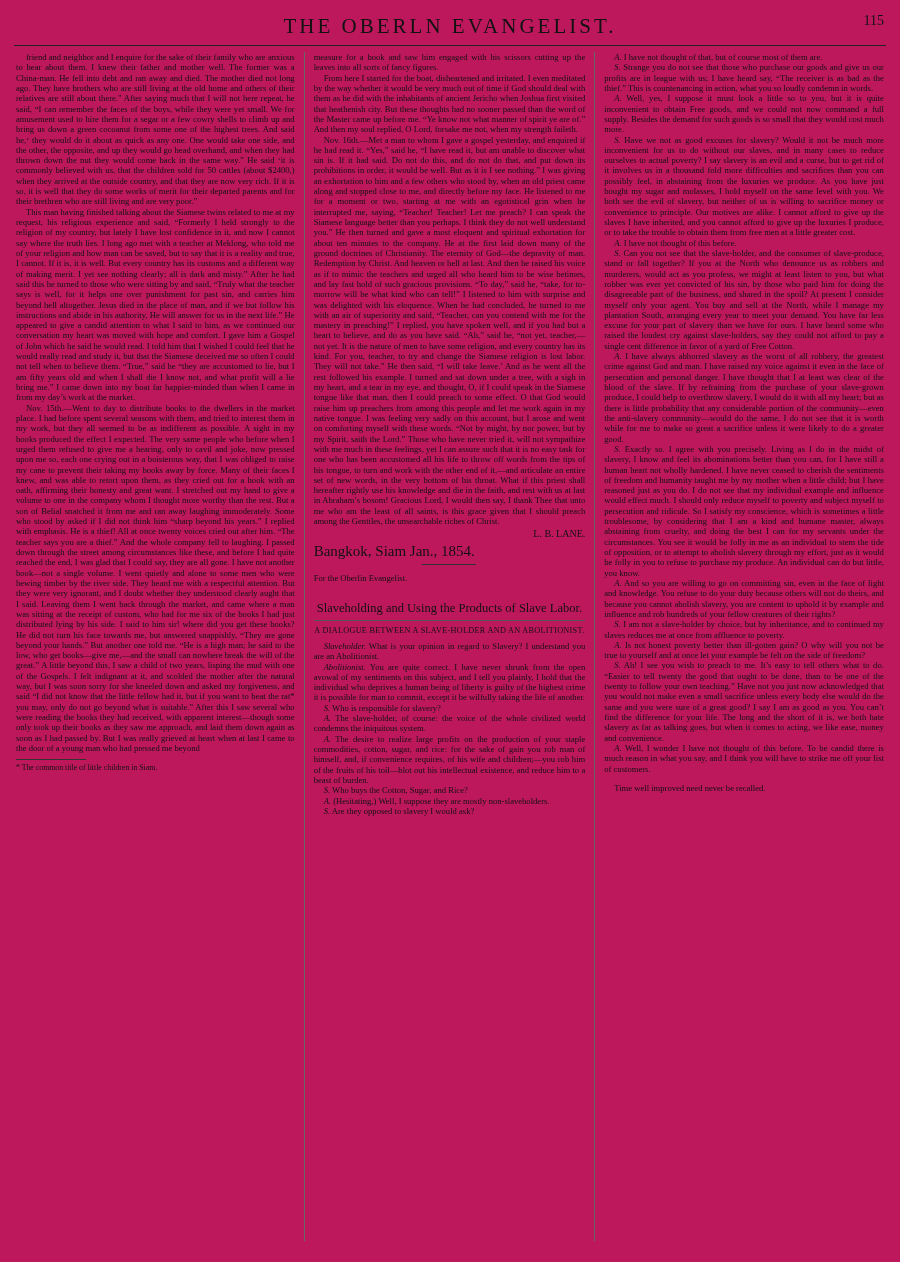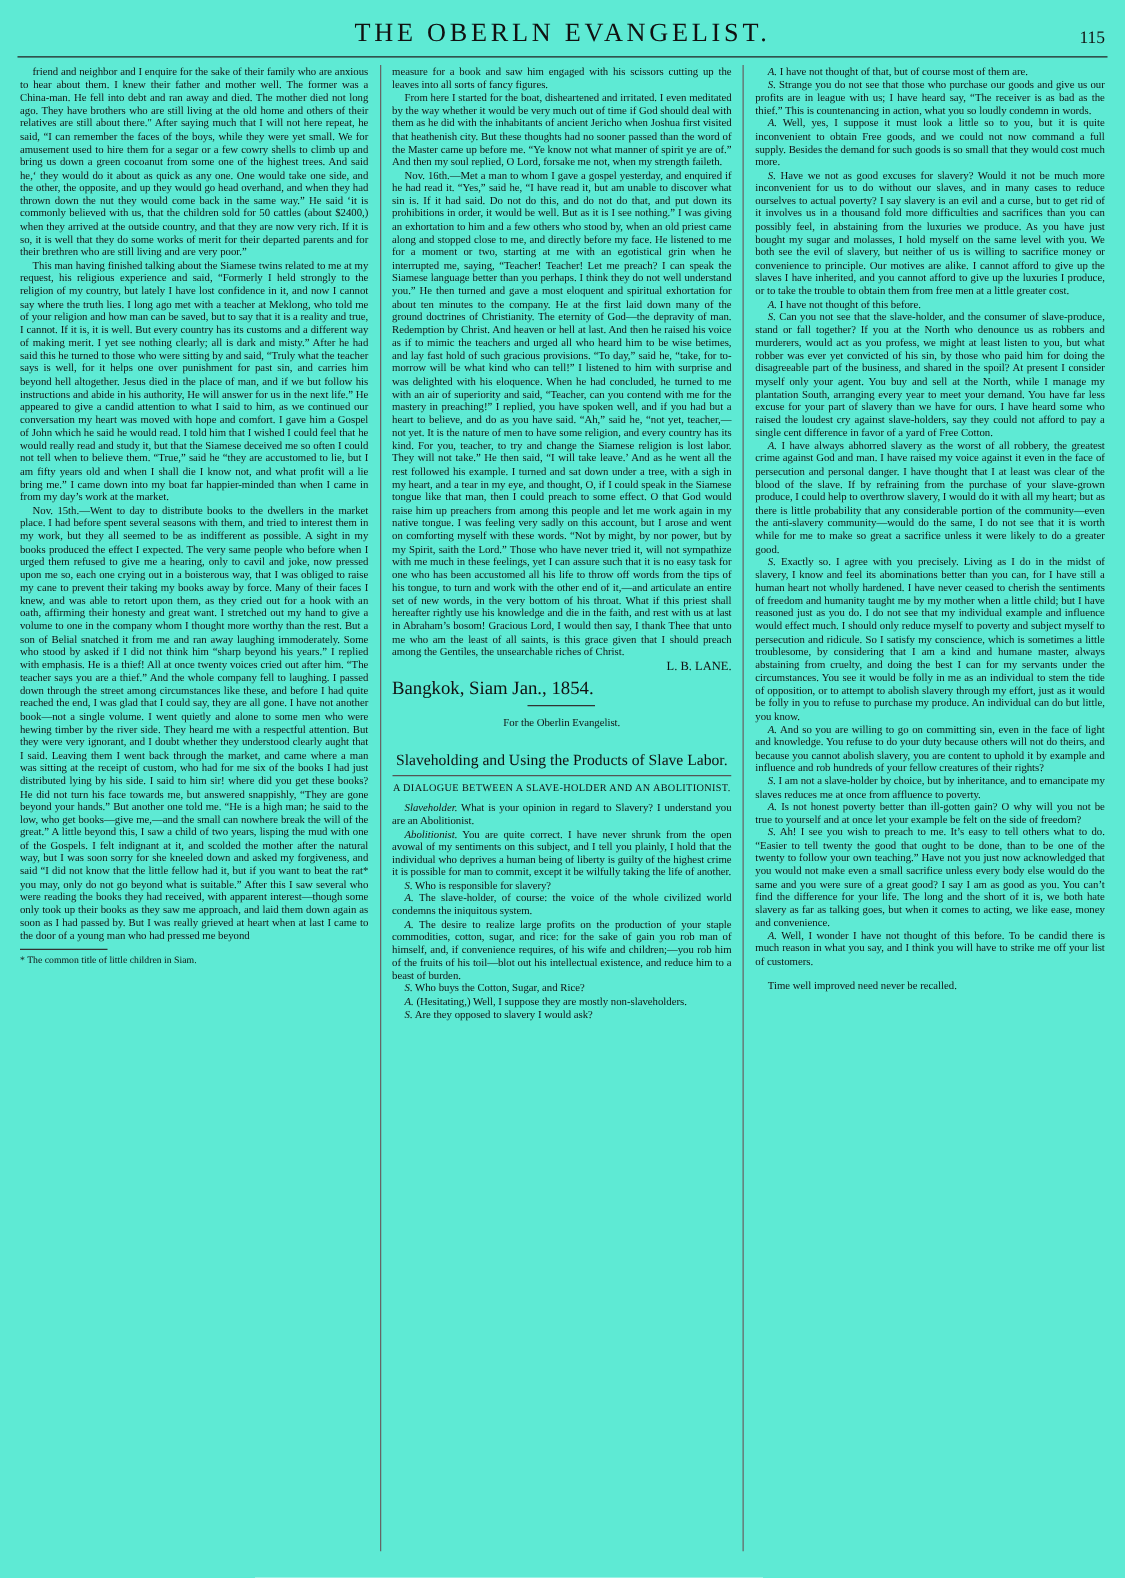--- a/index.html
+++ b/index.html
@@ -12,41 +12,41 @@
     height: 1262px;
     font-family: "Liberation Serif", serif;
     color: #111;
     position: relative;
     overflow: hidden;
   }
   .page {
     width: 900px;
     height: 1262px;
     position: relative;
-    background: #5eead4;
+    background: #be185d;
     padding: 0;
     box-sizing: border-box;
   }
   .masthead {
     text-align: center;
     font-family: "Liberation Serif", serif;
     font-size: 21px;
     letter-spacing: 3px;
     font-weight: 400;
     padding-top: 14px;
     padding-bottom: 2px;
     position: relative;
   }
   .masthead .title {
     display: inline-block;
   }
   .masthead .pageno {
     position: absolute;
     right: 16px;
-    bottom: 2px;
+    bottom: 12px;
     font-size: 14px;
     letter-spacing: 0;
     font-family: "Liberation Serif", serif;
   }
   .rule {
     border-top: 1px solid #222;
     margin: 4px 14px 0 14px;
     height: 0;
   }
   .columns {
@@ -82,21 +82,20 @@
     text-indent: 0;
     font-size: 10px;
   }
   .dateline {
     text-align: left;
     margin-top: 2px;
     text-indent: 0;
     font-size: 15px;
   }
   .sec-intro {
-    text-align: center;
     margin-top: 8px;
     margin-bottom: 17px;
     text-indent: 0;
     font-size: 8.6px;
   }
   .sec-title {
     text-align: center;
     font-weight: normal;
     font-size: 12.5px;
     line-height: 1.15;
@@ -188,21 +187,21 @@
     <div class="col c3">
       <p><span class="spk">A.</span> <span>I have not thought of that, but of course most of them are.</span></p>
       <p><span class="spk">S.</span> <span>Strange you do not see that those who purchase our goods and give us our profits are in league with us; I have heard say, “The receiver is as bad as the thief.”  This is countenancing in action, what you so loudly condemn in words.</span></p>
       <p><span class="spk">A.</span> <span>Well, yes, I suppose it must look a little so to you, but it is quite inconvenient to obtain Free goods, and we could not now command a full supply.  Besides the demand for such goods is so small that they would cost much more.</span></p>
       <p><span class="spk">S.</span> <span>Have we not as good excuses for slavery?  Would it not be much more inconvenient for us to do without our slaves, and in many cases to reduce ourselves to actual poverty?  I say slavery is an evil and a curse, but to get rid of it involves us in a thousand fold more difficulties and sacrifices than you can possibly feel, in abstaining from the luxuries we produce.  As you have just bought my sugar and molasses, I hold myself on the same level with you.  We both see the evil of slavery, but neither of us is willing to sacrifice money or convenience to principle.  Our motives are alike.  I cannot afford to give up the slaves I have inherited, and you cannot afford to give up the luxuries I produce, or to take the trouble to obtain them from free men at a little greater cost.</span></p>
       <p><span class="spk">A.</span> <span>I have not thought of this before.</span></p>
       <p><span class="spk">S.</span> <span>Can you not see that the slave-holder, and the consumer of slave-produce, stand or fall together?  If you at the North who denounce us as robbers and murderers, would act as you profess, we might at least listen to you, but what robber was ever yet convicted of his sin, by those who paid him for doing the disagreeable part of the business, and shared in the spoil?  At present I consider myself only your agent.  You buy and sell at the North, while I manage my plantation South, arranging every year to meet your demand.  You have far less excuse for your part of slavery than we have for ours.  I have heard some who raised the loudest cry against slave-holders, say they could not afford to pay a single cent difference in favor of a yard of Free Cotton.</span></p>
       <p><span class="spk">A.</span> <span>I have always abhorred slavery as the worst of all robbery, the greatest crime against God and man.  I have raised my voice against it even in the face of persecution and personal danger.  I have thought that I at least was clear of the blood of the slave.  If by refraining from the purchase of your slave-grown produce, I could help to overthrow slavery, I would do it with all my heart; but as there is little probability that any considerable portion of the community—even the anti-slavery community—would do the same, I do not see that it is worth while for me to make so great a sacrifice unless it were likely to do a greater good.</span></p>
       <p><span class="spk">S.</span> <span>Exactly so.  I agree with you precisely.  Living as I do in the midst of slavery, I know and feel its abominations better than you can, for I have still a human heart not wholly hardened.  I have never ceased to cherish the sentiments of freedom and humanity taught me by my mother when a little child; but I have reasoned just as you do.  I do not see that my individual example and influence would effect much.  I should only reduce myself to poverty and subject myself to persecution and ridicule.  So I satisfy my conscience, which is sometimes a little troublesome, by considering that I am a kind and humane master, always abstaining from cruelty, and doing the best I can for my servants under the circumstances.  You see it would be folly in me as an individual to stem the tide of opposition, or to attempt to abolish slavery through my effort, just as it would be folly in you to refuse to purchase my produce.  An individual can do but little, you know.</span></p>
       <p><span class="spk">A.</span> <span>And so you are willing to go on committing sin, even in the face of light and knowledge.  You refuse to do your duty because others will not do theirs, and because you cannot abolish slavery, you are content to uphold it by example and influence and rob hundreds of your fellow creatures of their rights?</span></p>
-      <p><span class="spk">S.</span> <span>I am not a slave-holder by choice, but by inheritance, and to emancipate my slaves reduces me at once from affluence to poverty.</span></p>
+      <p><span class="spk">S.</span> <span>I am not a slave-holder by choice, but by inheritance, and to continued my slaves reduces me at once from affluence to poverty.</span></p>
       <p><span class="spk">A.</span> <span>Is not honest poverty better than ill-gotten gain?  O why will you not be true to yourself and at once let your example be felt on the side of freedom?</span></p>
       <p><span class="spk">S.</span> <span>Ah!  I see you wish to preach to me.  It’s easy to tell others what to do.  “Easier to tell twenty the good that ought to be done, than to be one of the twenty to follow your own teaching.”  Have not you just now acknowledged that you would not make even a small sacrifice unless every body else would do the same and you were sure of a great good?  I say I am as good as you.  You can’t find the difference for your life.  The long and the short of it is, we both hate slavery as far as talking goes, but when it comes to acting, we like ease, money and convenience.</span></p>
       <p><span class="spk">A.</span> <span>Well, I wonder I have not thought of this before.  To be candid there is much reason in what you say, and I think you will have to strike me off your list of customers.</span></p>
       <p class="closing">Time well improved need never be recalled.</p>
     </div>
 
   </div>
 </div>
 
 </body></html>

